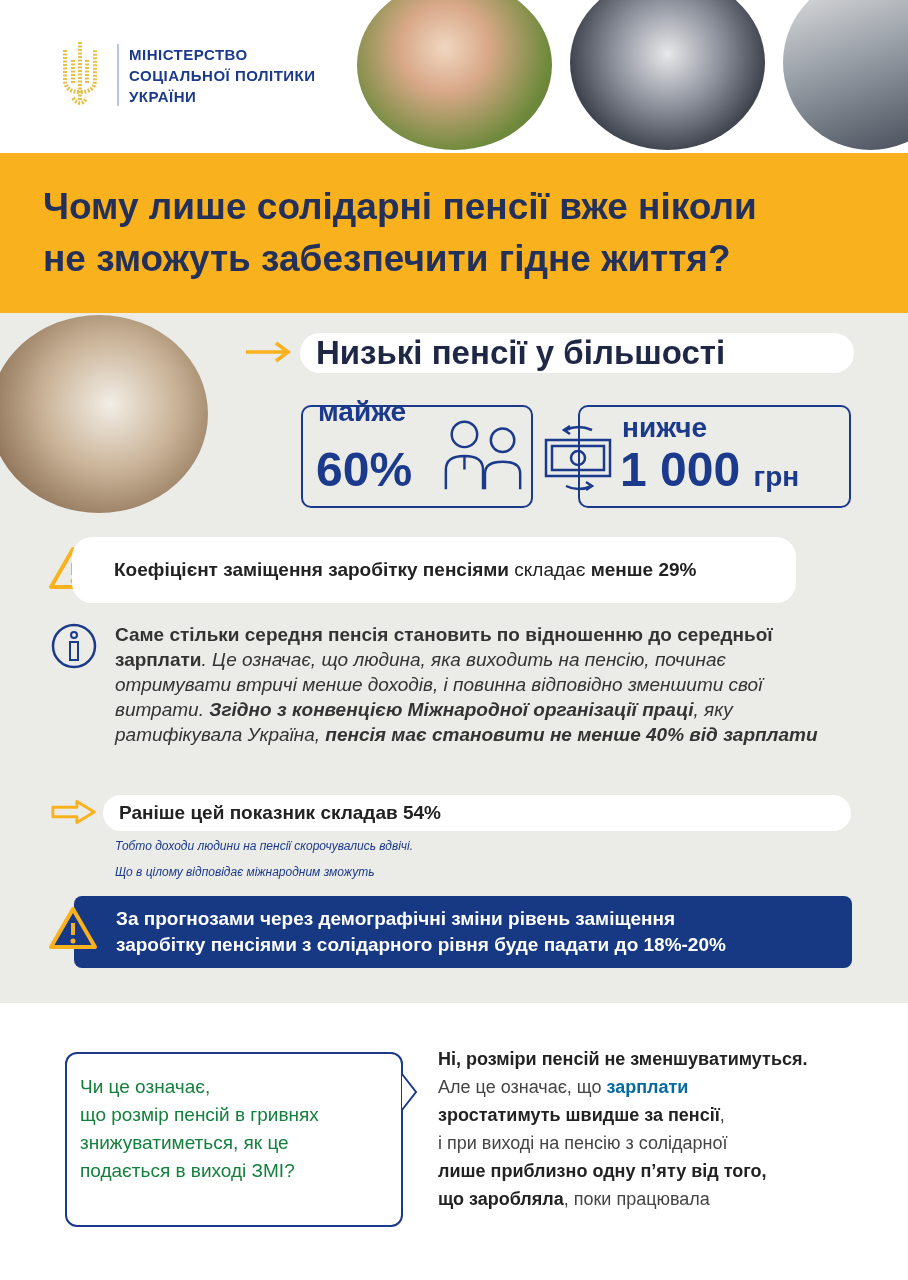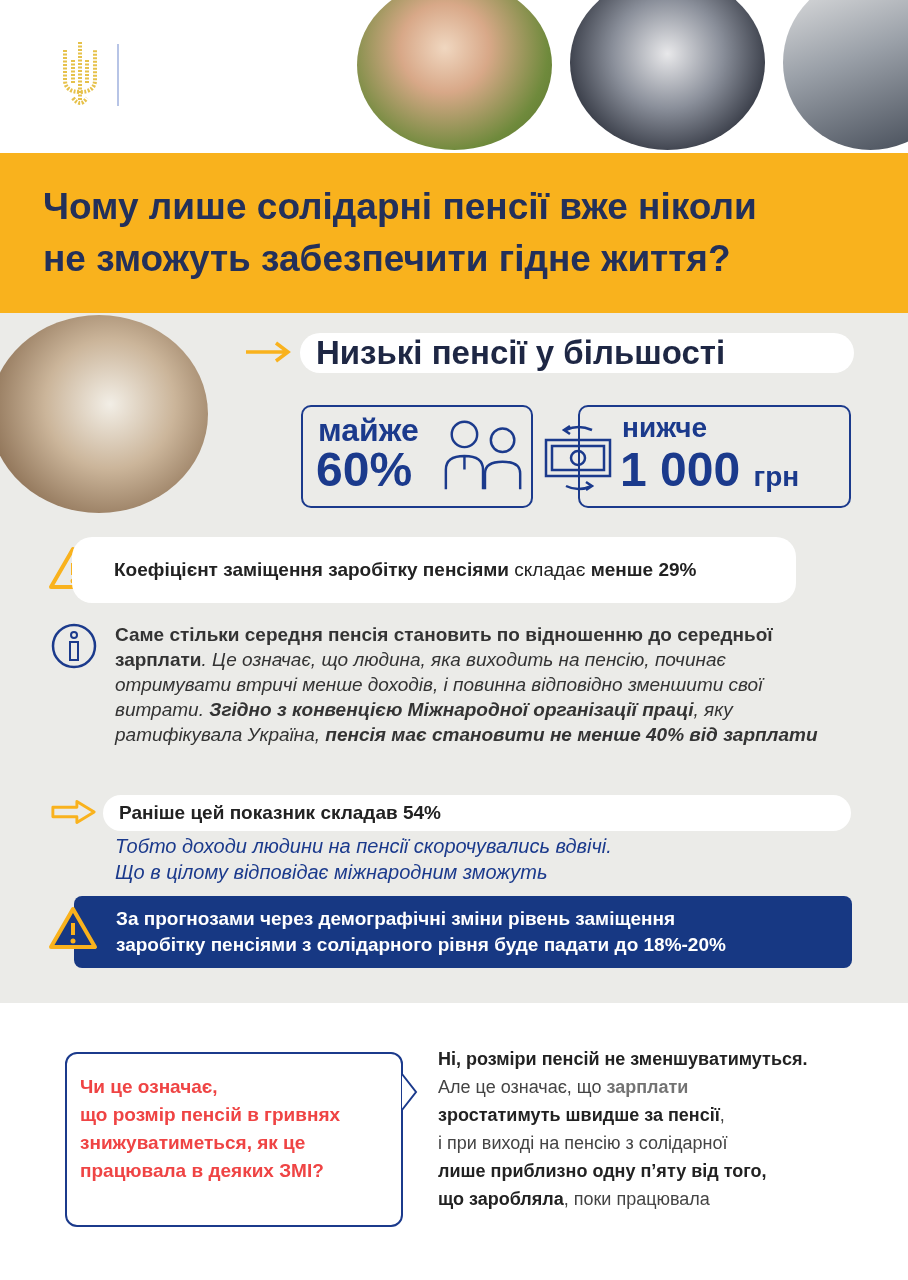--- a/index.html
+++ b/index.html
@@ -16,35 +16,40 @@
 .pill{position:absolute;background:#fff;border-radius:20px}
 .low-title{left:300px;top:333px;width:554px;height:40px;font-size:33px;font-weight:bold;color:#1e2744;padding-left:16px;line-height:40px}
 .arrow1{position:absolute;left:244px;top:340px;width:48px;height:24px}
 .statbox{position:absolute;border:2px solid #1b3a8c;border-radius:10px}
 .big{font-weight:bold;color:#1b3a8c}
 .warn1{left:72px;top:537px;width:724px;height:66px;font-size:19px;line-height:66px;padding-left:42px;color:#222}
 .b{font-weight:bold}
 .info{position:absolute;left:115px;top:622px;width:720px;font-size:19px;line-height:25px;color:#333}
 .i{font-style:italic}
 .before{left:103px;top:795px;width:748px;height:36px;font-size:19px;line-height:36px;padding-left:16px;font-weight:bold;color:#222}
-.bluetxt{position:absolute;left:115px;top:833px;font-size:20px;line-height:26px;color:#1b3a8c;font-style:italic}
+.bluetxt{position:absolute;left:115px;top:833px;font-size:12px;line-height:26px;color:#1b3a8c;font-style:italic}
 .forecast{position:absolute;left:74px;top:896px;width:778px;height:72px;background:#173883;border-radius:8px;color:#fff;font-weight:bold;font-size:19px;line-height:26px;padding:10px 0 17px 42px}
 .qbox{position:absolute;left:65px;top:1052px;width:338px;height:175px;border:2px solid #1b3a8c;border-radius:12px}
-.qtext{position:absolute;left:80px;top:1073px;font-size:19px;line-height:28px;font-weight:bold;color:#ef4444}
+.qtext{position:absolute;left:80px;top:1073px;font-size:19px;line-height:28px;font-weight:normal;color:#15803d}
 .ans{position:absolute;left:438px;top:1045px;font-size:18px;line-height:28px;color:#444}
 </style>
 </head>
 <body>
 
 <div class="top">
   <div class="logo">
     <svg class="trident" viewBox="0 0 50 70">
       <path d="M25 2 L25 60 M10 10 L10 40 Q10 52 25 52 Q40 52 40 40 L40 10 M18 20 L18 44 M32 20 L32 44 M18 58 Q25 68 32 58" stroke="#e6c14a" stroke-width="4" fill="none" stroke-dasharray="2 1.5"></path>
     </svg>
     <div class="vline"></div>
+    <div class="org">
+      <div>МІНІСТЕРСТВО</div>
+      <div>СОЦІАЛЬНОЇ ПОЛІТИКИ</div>
+      <div>УКРАЇНИ</div>
+    </div>
   </div>
   <div class="circ" style="left:357px;top:-20px;width:195px;height:170px;background:radial-gradient(circle at 45% 40%,#f0d7c0 0,#d8a888 30%,#6f8a3c 70%,#556b2a 100%)"></div>
   <div class="circ" style="left:570px;top:-25px;width:195px;height:175px;background:radial-gradient(circle at 50% 45%,#e8e8ea 0,#8a8f9a 40%,#2b2f3a 80%)"></div>
   <div class="circ" style="left:783px;top:-25px;width:175px;height:175px;background:linear-gradient(160deg,#e6e6e6 0,#9aa0a8 45%,#3f4652 100%)"></div>
 </div>
 
 <div class="banner">
   <h1>
     <span>Чому лише солідарні пенсії вже ніколи</span><br><span>не зможуть забезпечити гідне життя?</span>
   </h1>
@@ -53,21 +58,21 @@
 <div class="gray"></div>
 
 <div class="circ" style="left:-10px;top:315px;width:218px;height:198px;background:radial-gradient(circle at 55% 45%,#f2eee6 0,#cbb59a 40%,#8a6e52 80%)"></div>
 
 <svg class="arrow1" viewBox="0 0 48 24">
     <path d="M2 12 H42 M32 3 L44 12 L32 21" stroke="#f9b21d" stroke-width="3.5" fill="none"></path>
   </svg>
 <div class="pill low-title">Низькі пенсії у більшості</div>
 
 <div class="statbox" style="left:301px;top:405px;width:232px;height:103px"></div>
-<div class="big" style="position:absolute;left:318px;top:412px;font-size:32px">майже</div>
+<div class="big" style="position:absolute;left:318px;top:396px;font-size:28px">майже</div>
 <div class="big" style="position:absolute;left:316px;top:442px;font-size:48px">60%</div>
 <svg viewBox="0 0 90 80" style="position:absolute;left:440px;top:412px;width:88px;height:80px">
     <g stroke="#1b3a8c" stroke-width="2.5" fill="none">
       <circle cx="25" cy="22" r="13"></circle>
       <path d="M6 78 V58 Q6 44 25 44 Q44 44 44 58 V78 M25 44 V58"></path>
       <circle cx="64" cy="28" r="12"></circle>
       <path d="M46 78 V62 Q46 50 64 50 Q82 50 82 62 V78"></path>
     </g>
   </svg>
 
@@ -117,23 +122,23 @@
   </svg>
 
 <div class="qbox"></div>
 <svg viewBox="0 0 20 40" style="position:absolute;left:400px;top:1072px;width:20px;height:40px">
     <path d="M2 2 L16 20 L2 38" stroke="#1b3a8c" stroke-width="2" fill="#fff"></path>
   </svg>
 <div class="qtext">
   <div>Чи це означає,</div>
     <div>що розмір пенсій в гривнях</div>
     <div>знижуватиметься, як це</div>
-    <div>працювала в деяких ЗМІ?</div>
+    <div>подається в виході ЗМІ?</div>
 </div>
 
 <div class="ans">
   <div class="b" style="color:#222">Ні, розміри пенсій не зменшуватимуться.</div>
-  <div><span>Але це означає, що </span><span class="b" style="color:#737373">зарплати</span></div>
+  <div><span>Але це означає, що </span><span class="b" style="color:#0369a1">зарплати</span></div>
   <div><span class="b" style="color:#222">зростатимуть швидше за пенсії</span><span>,</span></div>
   <div>і при виході на пенсію з солідарної</div>
   <div class="b" style="color:#222">лише приблизно одну п’яту від того,</div>
   <div><span class="b" style="color:#222">що заробляла</span><span>, поки працювала</span></div>
 </div>
 
 </body></html>

